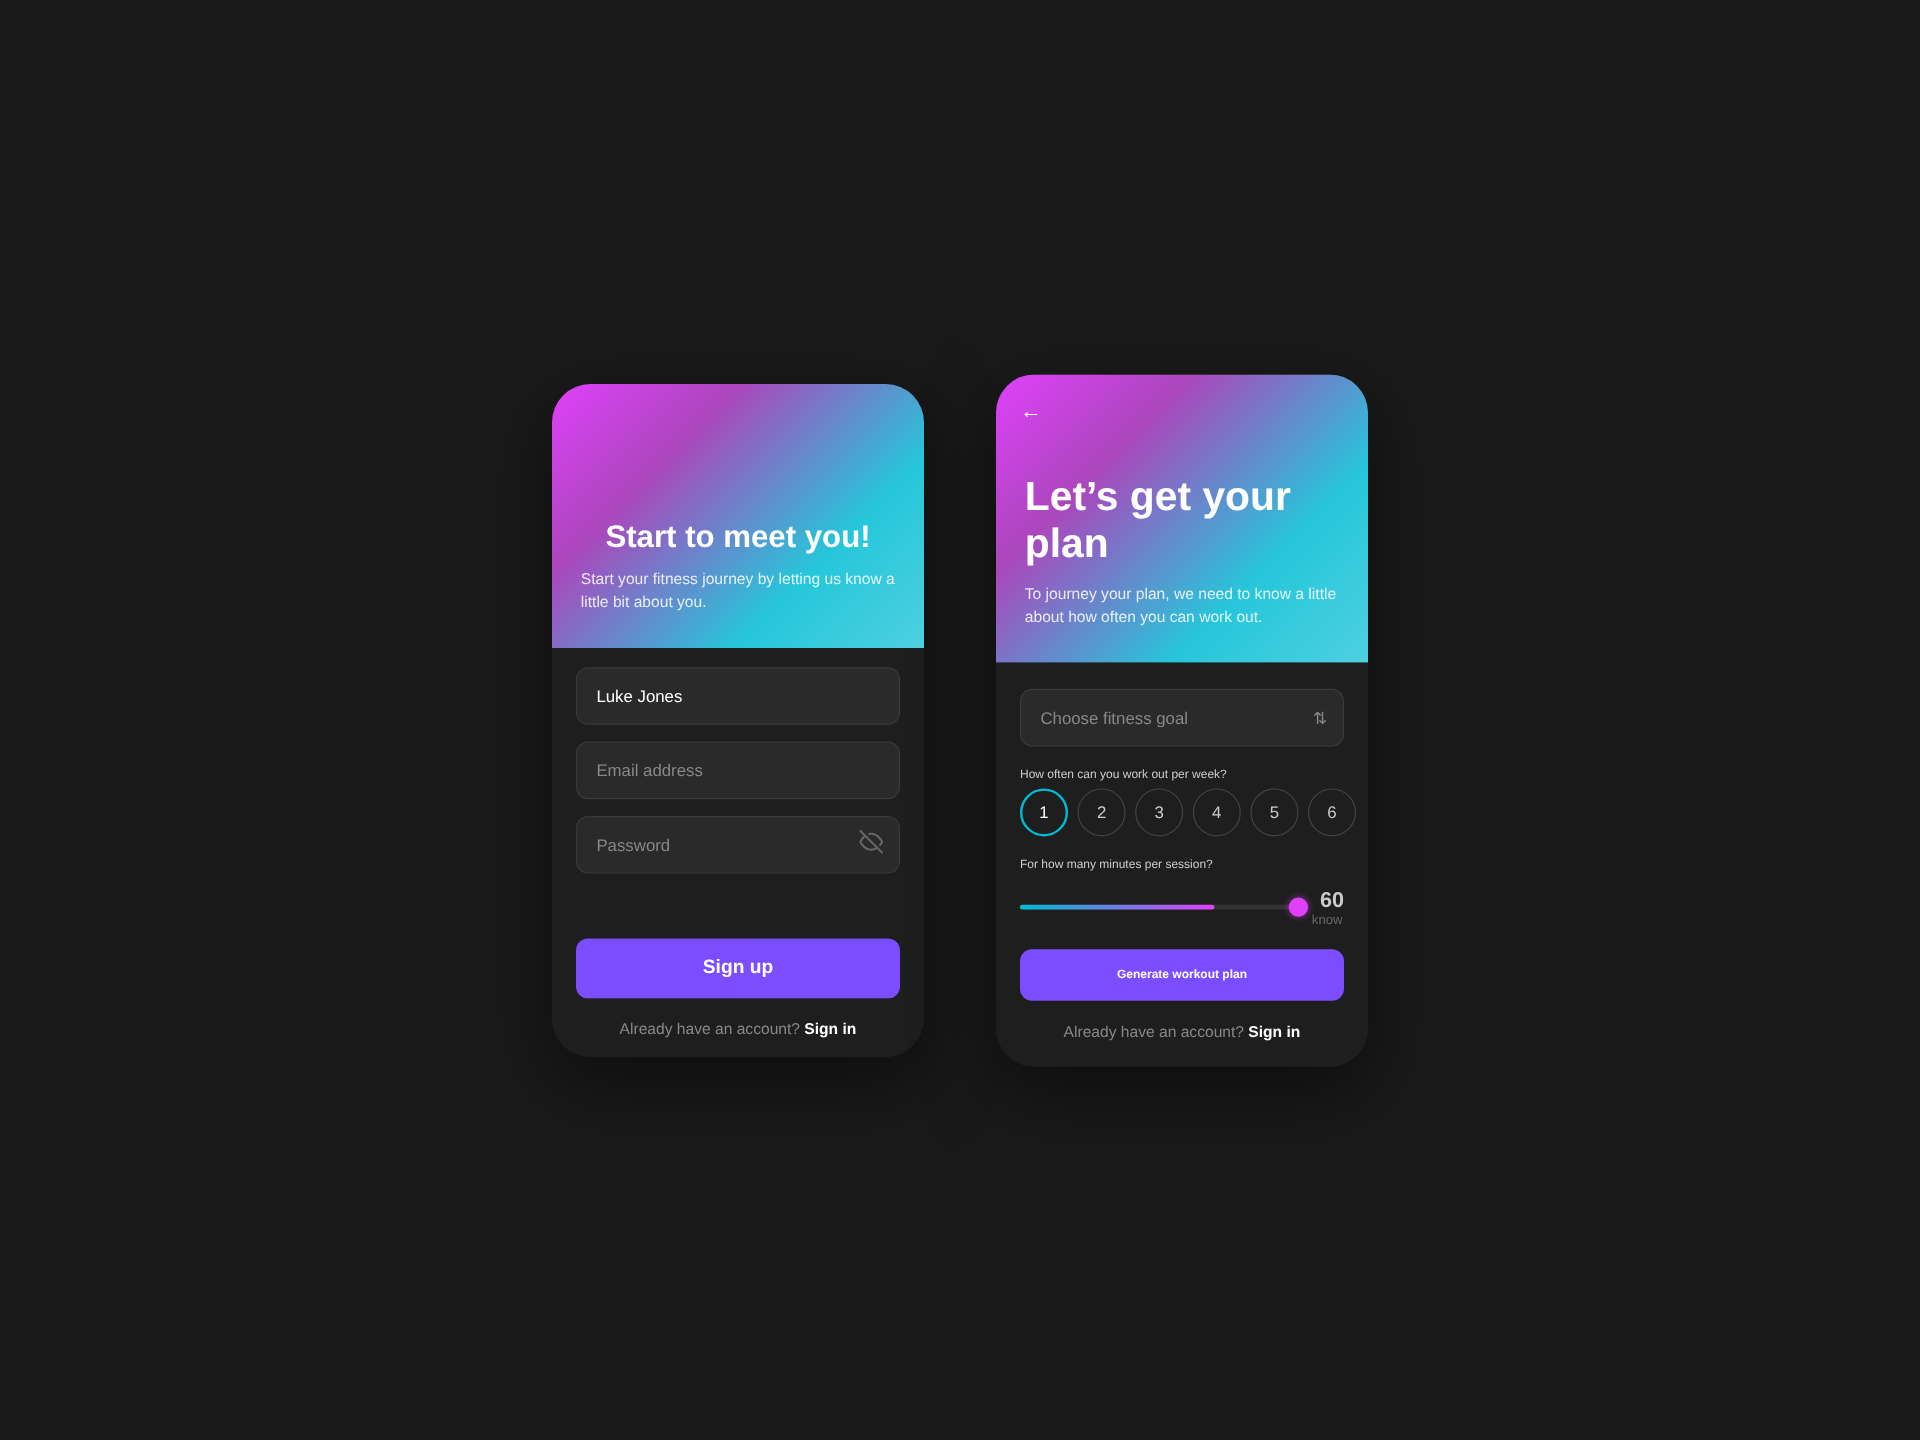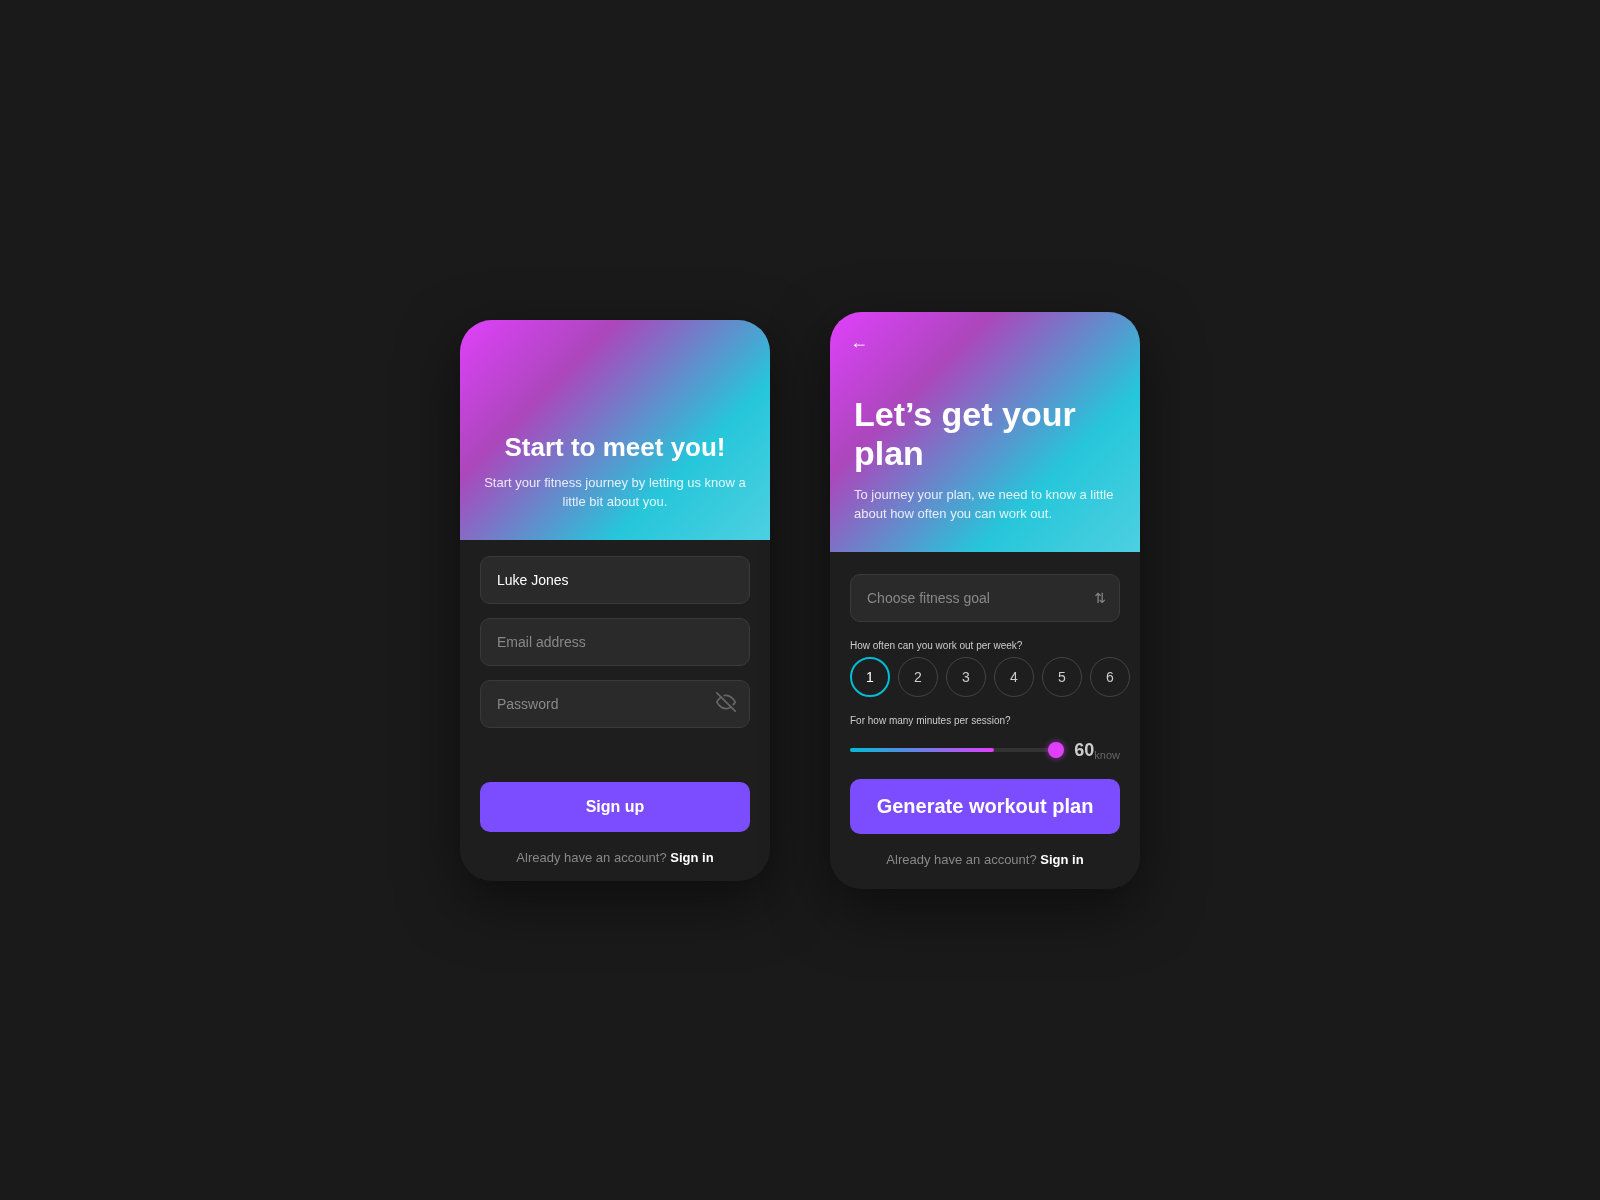--- a/index.html
+++ b/index.html
@@ -46,21 +46,21 @@
       color: white;
       font-size: 26px;
       font-weight: 700;
       text-align: center;
       margin-bottom: 10px;
     }
 
     .phone-header-subtitle {
       color: rgba(255,255,255,0.85);
       font-size: 13px;
-      text-align: center;
+      text-align: left;
       line-height: 1.5;
     }
 
     .phone-body {
       background: #1e1e1e;
       padding: 16px 20px;
       display: flex;
       flex-direction: column;
       gap: 14px;
     }
@@ -300,31 +300,32 @@
     }
 
     .slider-unit {
       color: #666;
       font-size: 11px;
       text-align: right;
     }
 
     .slider-value-col {
       display: flex;
-      align-items: flex-end;
+      flex-direction: column;
+      align-items: center;
     }
 
     .generate-btn {
       width: 100%;
       background: #7c4dff;
       border: none;
       border-radius: 10px;
       padding: 16px;
       color: white;
-      font-size: 20px;
+      font-size: 10px;
       font-weight: 600;
       cursor: pointer;
     }
 
     .account-text-2 {
       text-align: center;
       color: #888;
       font-size: 13px;
     }
 

